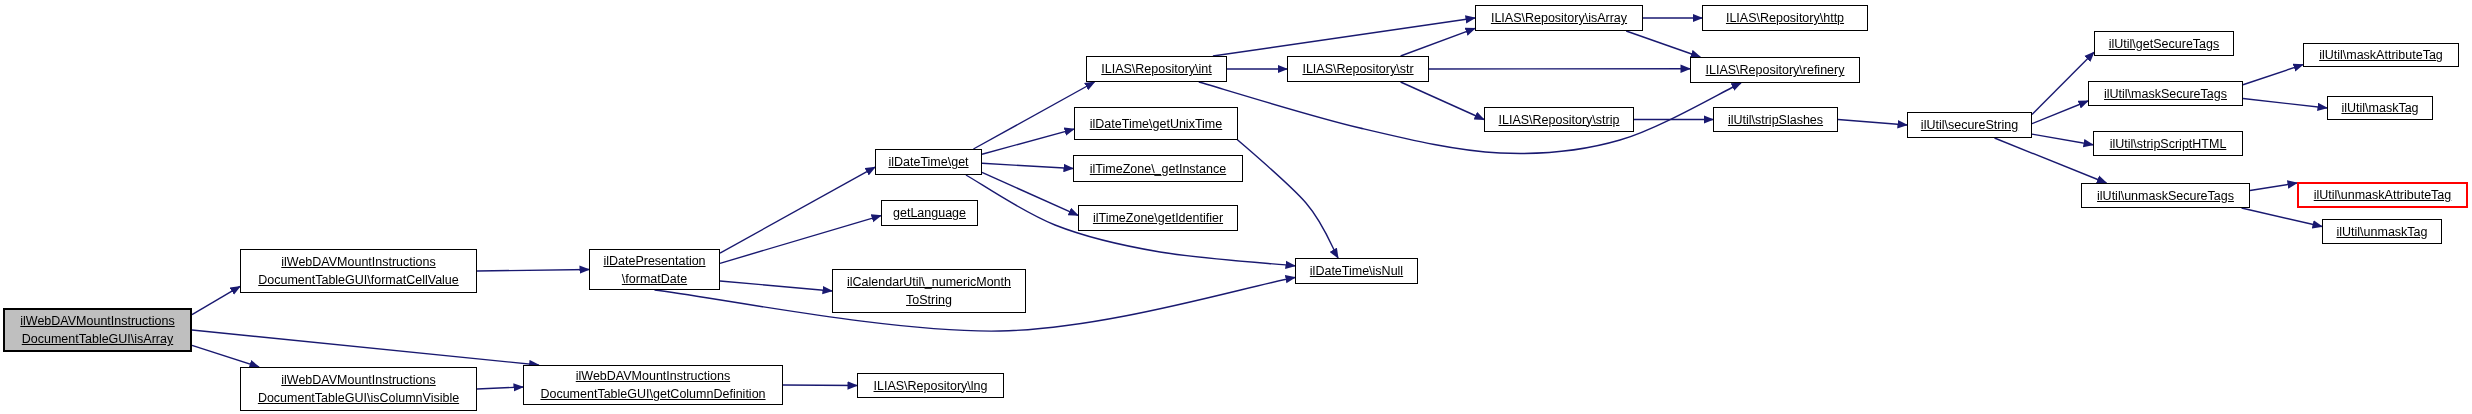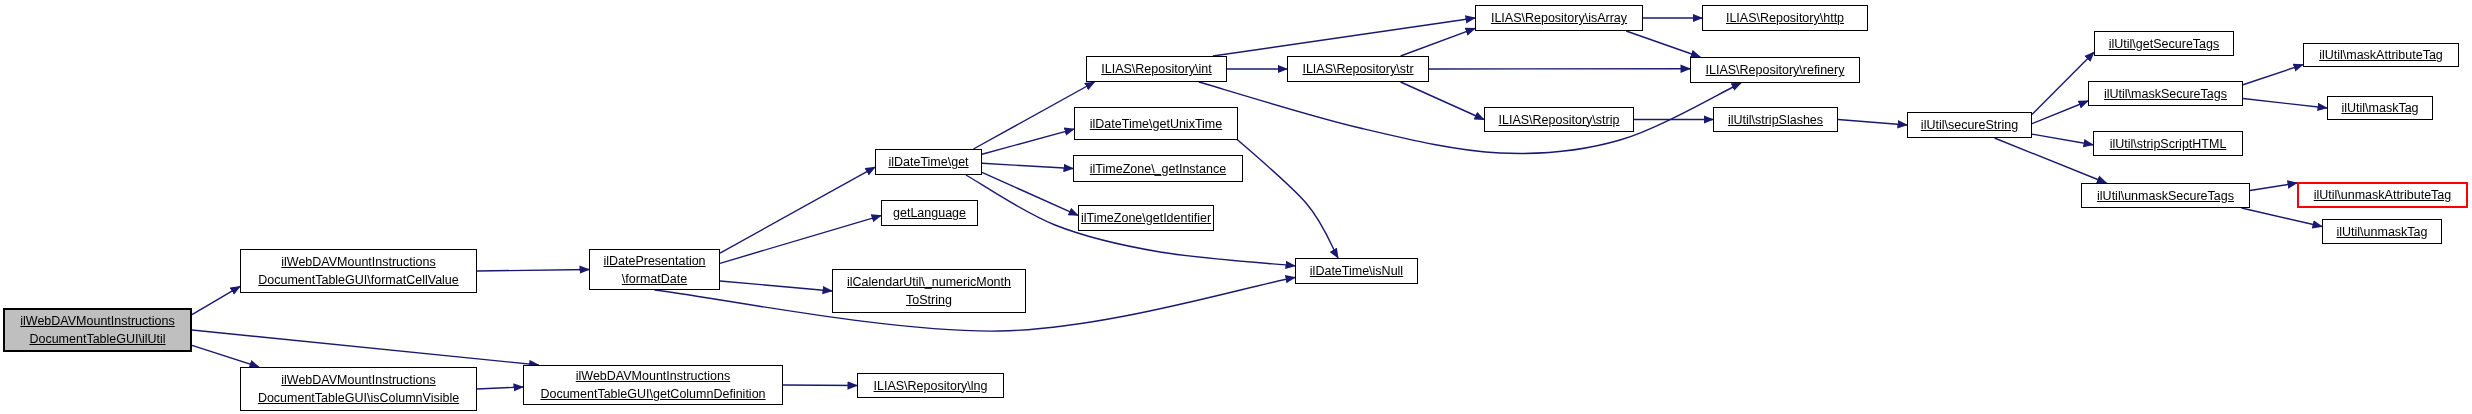--- a/index.html
+++ b/index.html
@@ -72,21 +72,21 @@
         <path d="M2032,134.1 L2093,144.75" class="edge" marker-end="url(#arrowhead)"></path>
         <path d="M1994.5,138 L2106.35,183" class="edge" marker-end="url(#arrowhead)"></path>
         <path d="M2243,84.75 L2303,64.6" class="edge" marker-end="url(#arrowhead)"></path>
         <path d="M2243,98.5 L2327,108" class="edge" marker-end="url(#arrowhead)"></path>
         <path d="M2250,190.5 L2297,183" class="edge" marker-end="url(#arrowhead)"></path>
         <path d="M2241.55,208 L2322,226.5" class="edge" marker-end="url(#arrowhead)"></path>
       </g>
   </svg>
 <div class="node highlight" style="left: 3px; top: 308px; width: 189px; height: 44px;">
       <div class="nl">ilWebDAVMountInstructions</div>
-      <div class="nl">DocumentTableGUI\ilUtil</div>
+      <div class="nl">DocumentTableGUI\isArray</div>
     </div>
     <div class="node" style="left: 240px; top: 249px; width: 237px; height: 44px;">
       <div class="nl">ilWebDAVMountInstructions</div>
       <div class="nl">DocumentTableGUI\formatCellValue</div>
     </div>
     <div class="node" style="left: 240px; top: 367px; width: 237px; height: 44px;">
       <div class="nl">ilWebDAVMountInstructions</div>
       <div class="nl">DocumentTableGUI\isColumnVisible</div>
     </div>
     <div class="node" style="left: 523px; top: 365px; width: 260px; height: 40px;">
@@ -109,21 +109,21 @@
     </div>
     <div class="node" style="left: 875px; top: 149px; width: 107px; height: 26px; text-align: center;">
       <div class="nl">ilDateTime\get</div>
     </div>
     <div class="node" style="left: 1074px; top: 107px; width: 164px; height: 33px;">
       <div class="nl">ilDateTime\getUnixTime</div>
     </div>
     <div class="node" style="left: 1073px; top: 155px; width: 170px; height: 27px;">
       <div class="nl">ilTimeZone\_getInstance</div>
     </div>
-    <div class="node" style="left: 1078px; top: 205px; width: 136px; height: 26px;">
+    <div class="node" style="left: 1078px; top: 205px; width: 160px; height: 26px;">
       <div class="nl">ilTimeZone\getIdentifier</div>
     </div>
     <div class="node" style="left: 1086px; top: 56px; width: 141px; height: 26px;">
       <div class="nl">ILIAS\Repository\int</div>
     </div>
     <div class="node" style="left: 1287px; top: 56px; width: 142px; height: 26px;">
       <div class="nl">ILIAS\Repository\str</div>
     </div>
     <div class="node" style="left: 1295px; top: 258px; width: 123px; height: 26px; align-items: center;">
       <div class="nl">ilDateTime\isNull</div>

